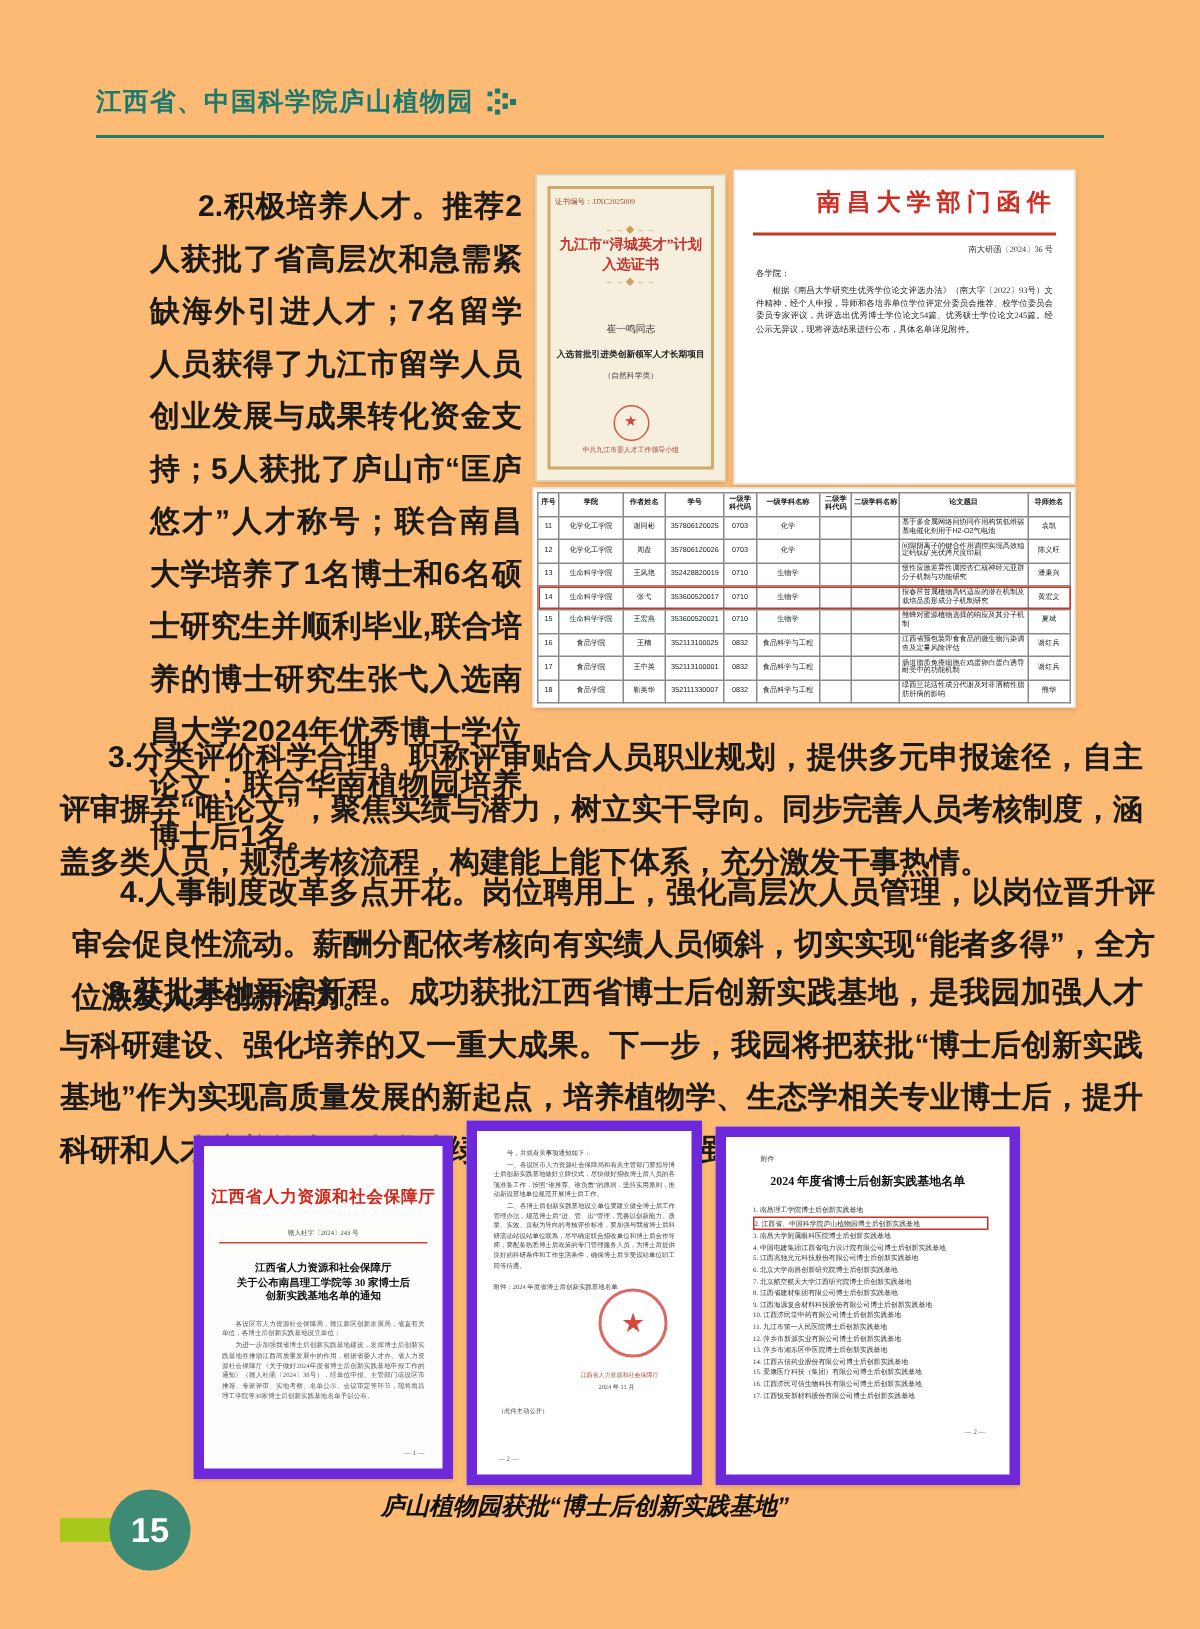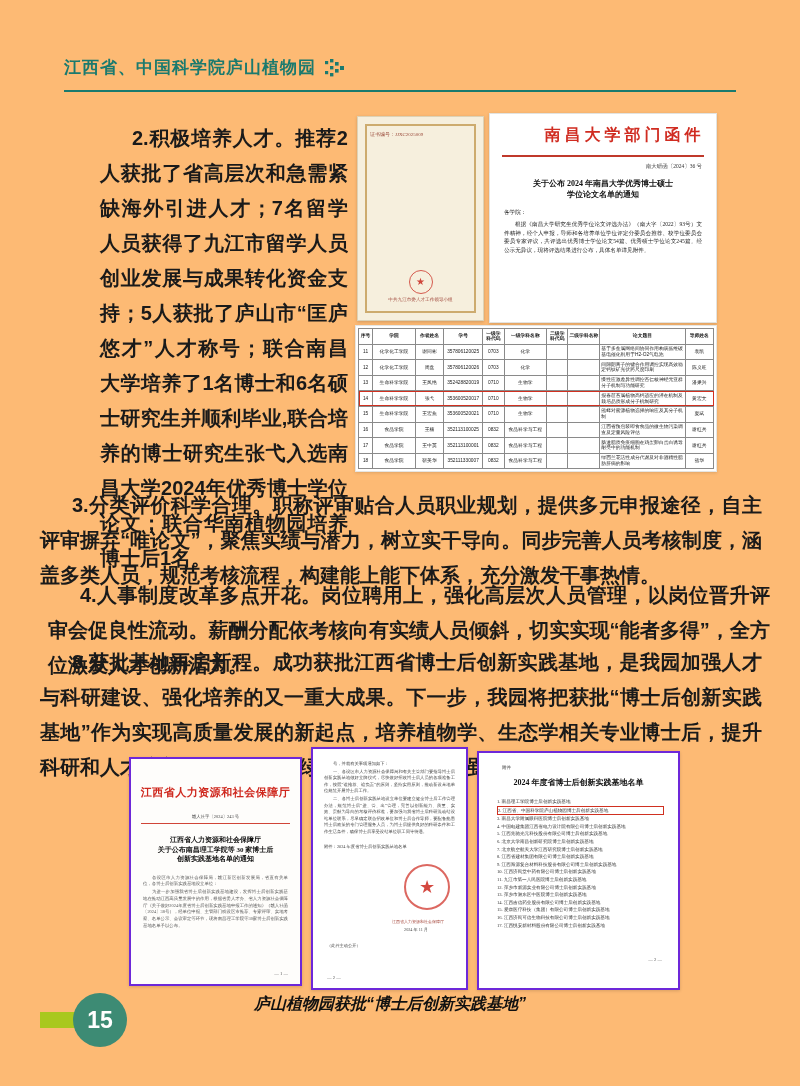--- a/index.html
+++ b/index.html
@@ -53,21 +53,21 @@
   .ncu-table-wrap { position:absolute; left:355px; top:325px; width:362px; background:#fff;
                     border:1px solid #e6e6e3; box-shadow:0 1px 3px rgba(0,0,0,.12); padding:2px; }
   table.ncu-table { width:100%; border-collapse:collapse; table-layout:fixed;
                     font-size:4.8px; line-height:5.8px; color:#222; }
   .ncu-table th, .ncu-table td { border:0.5px solid #8a8a8a; padding:1.5px 1px; text-align:center;
                                  overflow:hidden; }
   .ncu-table th { font-weight:700; font-size:4.8px; }
   .ncu-table td.title-cell { text-align:left; }
   tr.hl { outline:1.6px solid #d03020; outline-offset:-1px; }
   
-  .doc { position:absolute; background:#fff; border:2px solid #6d28d9;
+  .doc { position:absolute; background:#fff; border:7px solid #6d28d9;
          box-shadow:0 1px 3px rgba(0,0,0,.15); font-family:"Liberation Serif", serif; }
   .doc-hr { left:129px; top:757px; width:173px; height:229px; background:#fefdfb; }
   .hr-agency { margin-top:26px; text-align:center; color:#cf281e; font-weight:700;
                font-size:11px; letter-spacing:0.5px; }
   .hr-no { margin-top:14px; text-align:center; font-size:4.4px; color:#444; }
   .hr-rule { margin:4px 10px 0; height:1px; background:#d04438; }
   .hr-title { margin-top:12px; text-align:center; font-weight:700; font-size:7px;
               line-height:9.5px; color:#111; }
   .hr-body { margin:10px 12px 0; font-size:4.4px; line-height:6.8px; color:#555;
              text-align:justify; }
@@ -125,32 +125,37 @@
   <div class="hdr-rule"></div>
 
   <p class="para para-2">2.积极培养人才。推荐2人获批了省高层次和急需紧缺海外引进人才；7名留学人员获得了九江市留学人员创业发展与成果转化资金支持；5人获批了庐山市“匡庐悠才”人才称号；联合南昌大学培养了1名博士和6名硕士研究生并顺利毕业,联合培养的博士研究生张弋入选南昌大学2024年优秀博士学位论文；联合华南植物园培养博士后1名。</p>
   <p class="para para-3">3.分类评价科学合理。职称评审贴合人员职业规划，提供多元申报途径，自主评审摒弃“唯论文”，聚焦实绩与潜力，树立实干导向。同步完善人员考核制度，涵盖多类人员，规范考核流程，构建能上能下体系，充分激发干事热情。</p>
   <p class="para para-4">4.人事制度改革多点开花。岗位聘用上，强化高层次人员管理，以岗位晋升评审会促良性流动。薪酬分配依考核向有实绩人员倾斜，切实实现“能者多得”，全方位激发人才创新活力。</p>
   <p class="para para-5">8.获批基地再启新程。成功获批江西省博士后创新实践基地，是我园加强人才与科研建设、强化培养的又一重大成果。下一步，我园将把获批“博士后创新实践基地”作为实现高质量发展的新起点，培养植物学、生态学相关专业博士后，提升科研和人才培养能力，为我省绿色转型升级提供强有力的人才支撑。</p>
 
   <div class="cert">
     <div class="cert-frame"></div>
     <div class="cert-no">证书编号：JJXC2025009</div>
+    <div class="cert-body">
+      <div class="cert-orn">～～◆～～</div>
+      <div class="cert-title">九江市“浔城英才”计划</div>
+      <div class="cert-title">入选证书</div>
+      <div class="cert-orn">～～◆～～</div>
+      <div class="cert-name">崔一鸣同志</div>
+      <div class="cert-award">入选首批引进类创新领军人才长期项目</div>
+      <div class="cert-cat">（自然科学类）</div>
+    </div>
     <div class="cert-seal">★</div>
     <div class="cert-issuer">中共九江市委人才工作领导小组</div>
   </div>
 
   <div class="ncu">
     <div class="ncu-mast">南昌大学部门函件</div>
     <div class="ncu-rule"></div>
     <div class="ncu-no">南大研函〔2024〕36 号</div>
-    <div class="ncu-subject">
-      <div>关于公布 2024 年南昌大学优秀博士硕士</div>
-      <div>学位论文名单的通知</div>
-    </div>
     <div class="ncu-salutation">各学院：</div>
     <div class="ncu-body">根据《南昌大学研究生优秀学位论文评选办法》（南大字〔2022〕93号）文件精神，经个人申报，导师和各培养单位学位评定分委员会推荐、校学位委员会委员专家评议，共评选出优秀博士学位论文54篇、优秀硕士学位论文245篇。经公示无异议，现将评选结果进行公布，具体名单详见附件。</div>
   </div>
 
   <div class="ncu-table-wrap">
     <table class="ncu-table">
       <colgroup>
         <col style="width:4%">
           <col style="width:12%">
           <col style="width:8%">

